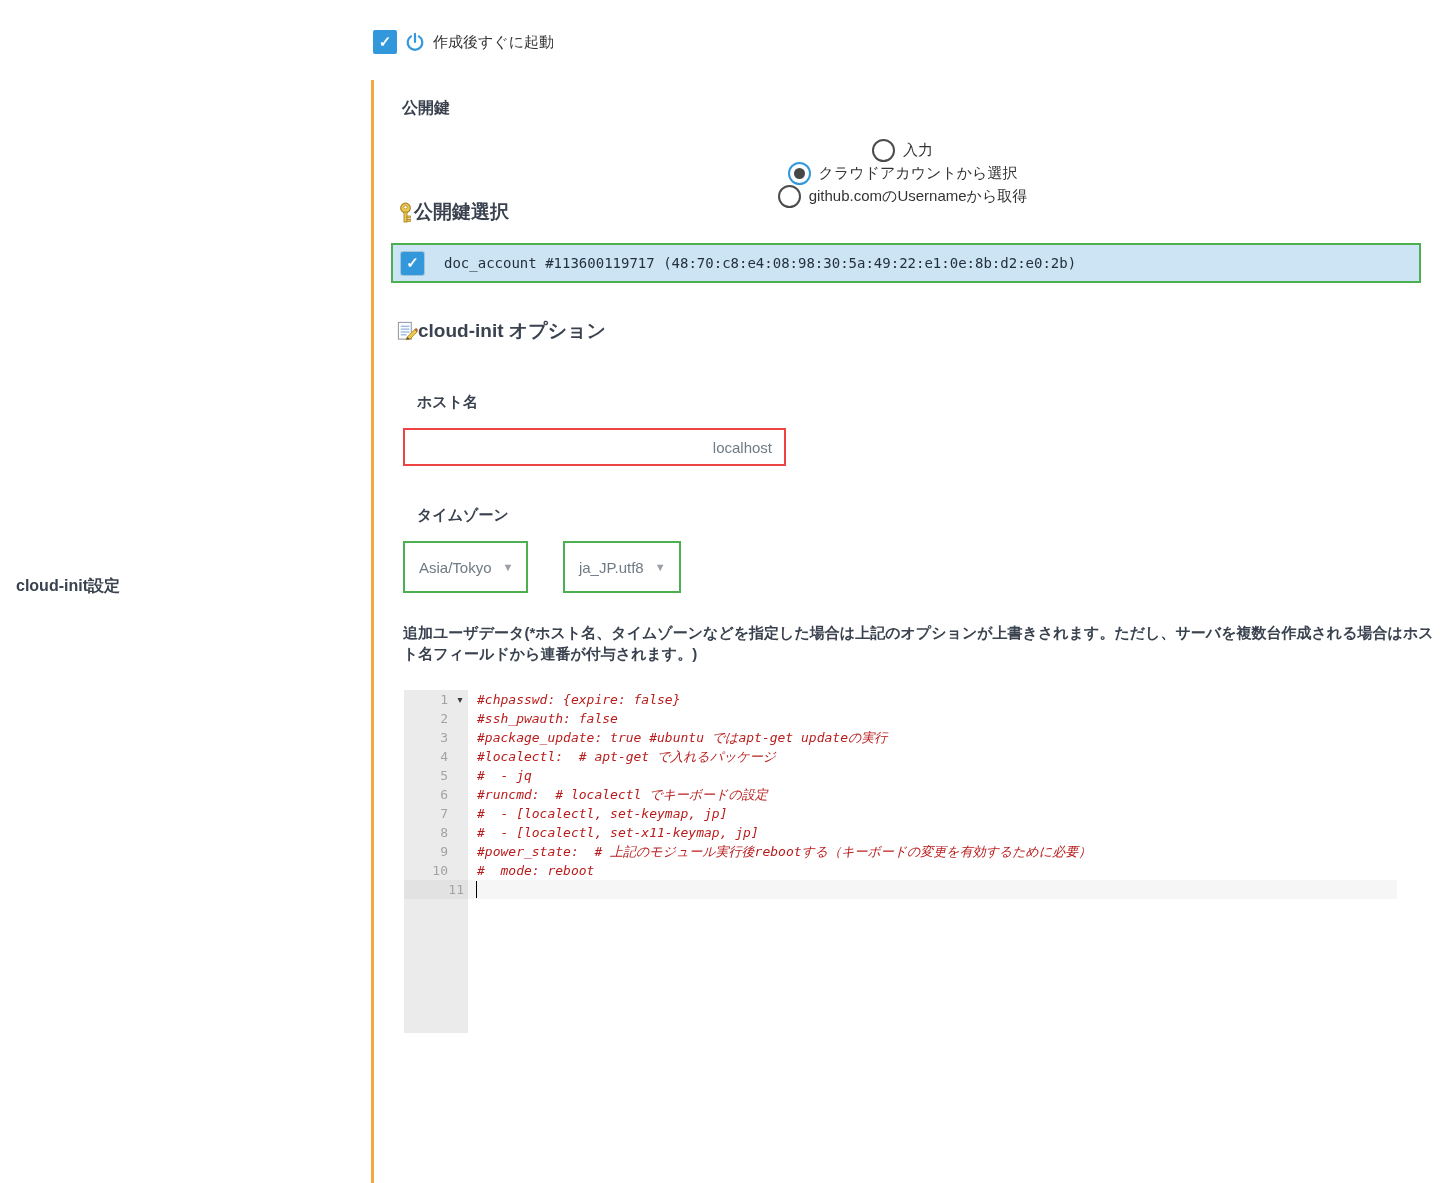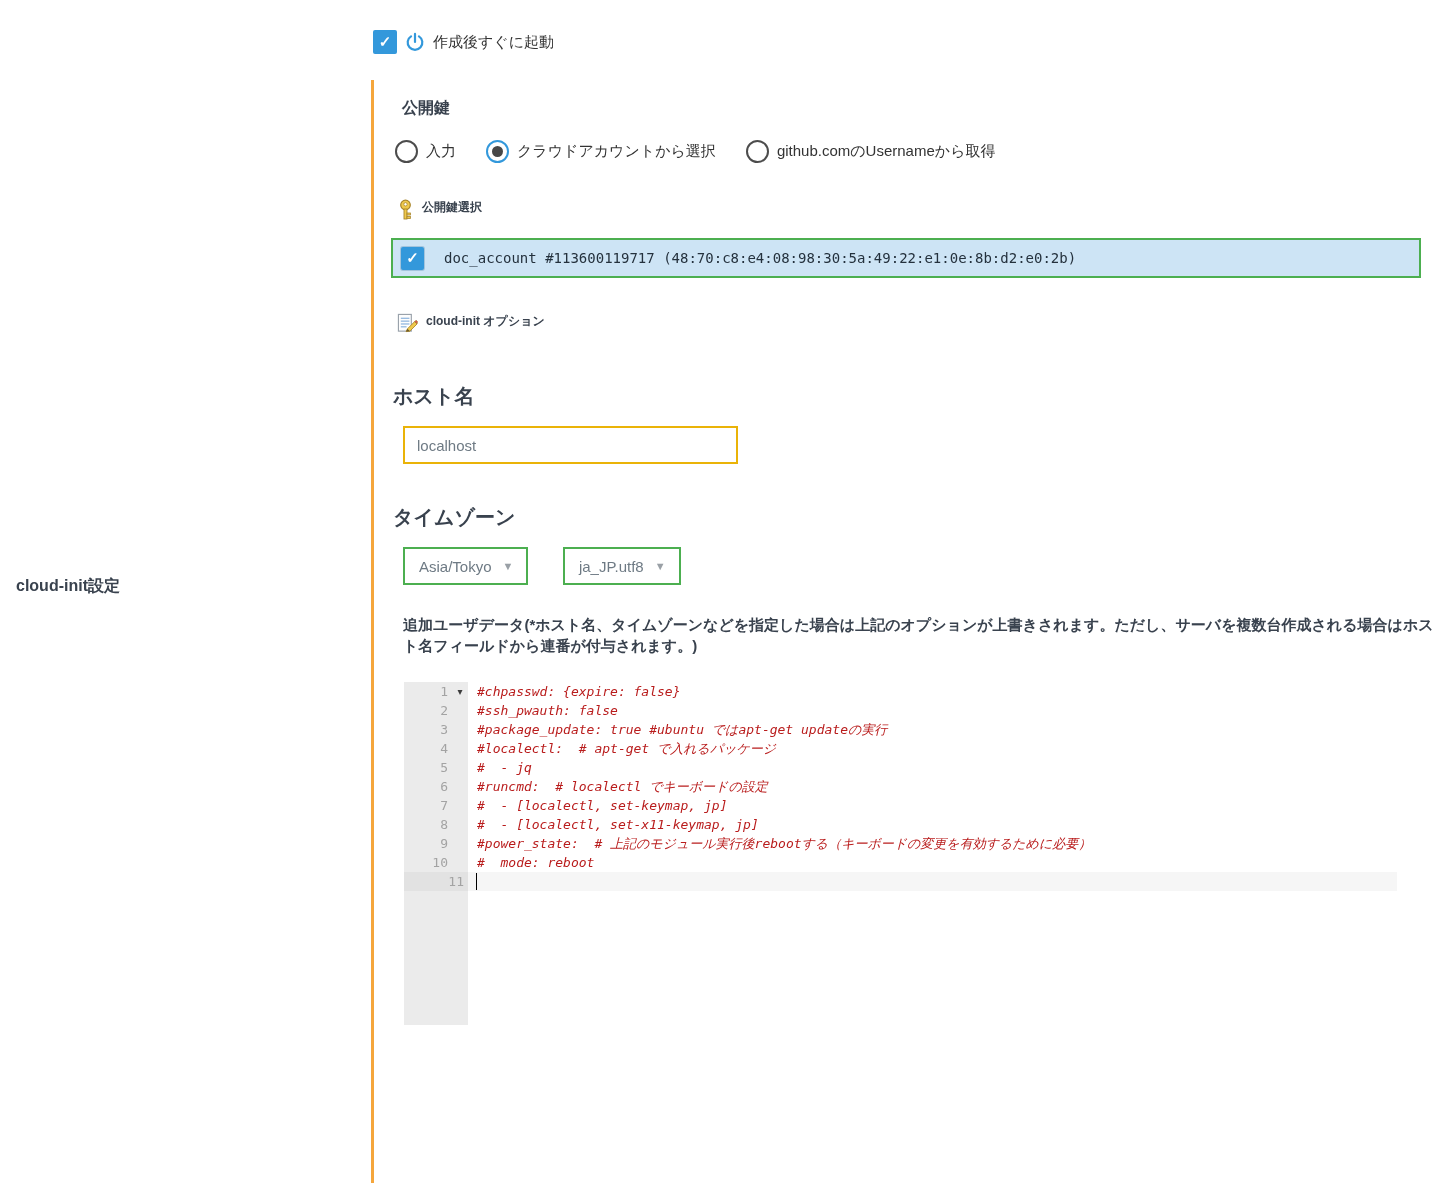--- a/index.html
+++ b/index.html
@@ -14,44 +14,44 @@
 
   
   .launch-row { display: flex; align-items: center; gap: 7px; height: 24px; }
   .cbx { width: 24px; height: 24px; background: #3398DB; border-radius: 2px; color: #fff;
          display: flex; align-items: center; justify-content: center; font-size: 15px; font-weight: bold; cursor: pointer; }
   .launch-label { font-size: 15px; color: #333; }
   .power-svg { display: block; }
 
   
   .h-main { margin: 44px 0 0 29px; font-size: 16px; font-weight: bold; color: #39424e; }
-  .h-icon { display: flex; align-items: flex-start; gap: 8px; margin-left: 24px; font-size: 12px; font-weight: bold; color: #39424e; }
+  .h-icon { display: flex; align-items: center; margin-left: 24px; font-size: 19px; font-weight: bold; color: #39424e; }
   .h-icon.pkselect { margin-top: 36px; }
   .h-icon.cloudinit { margin-top: 35px; }
 
   
-  .radio-row { display: flex; align-items: center; margin: 20px 0 0 22px; height: 24px; }
+  .radio-row { display: flex; align-items: center; margin: 20px 0 0 22px; height: 24px; flex-direction: column; }
   .radio-opt { display: flex; align-items: center; gap: 8px; margin-right: 30px; cursor: pointer; }
   .radio { width: 23px; height: 23px; border-radius: 50%; border: 2px solid #4c4c4c; background: #fff; position: relative; flex: 0 0 auto; }
   .radio.selected { border-color: #3398DB; }
   .radio.selected::after { content: ''; position: absolute; left: 4px; top: 4px; right: 4px; bottom: 4px; background: #474747; border-radius: 50%; }
   .radio-label { font-size: 15px; color: #333; }
 
   
   .key-row { margin: 18px 0 0 18px; width: 1030px; height: 40px; background: #CDE4F5; border: 2px solid #4CAF50;
              display: flex; align-items: center; padding: 0 8px; gap: 20px; cursor: pointer; }
   .key-row .cbx { width: 23px; height: 23px; box-shadow: 0 0 0 1px #a2c4dd; }
   .key-text { font-family: "DejaVu Sans Mono", monospace; font-size: 14px; color: #24313d; white-space: nowrap; }
 
   
-  .f-label { margin: 40px 0 0 20px; font-size: 20px; font-weight: bold; color: #39424e; }
+  .f-label { margin: 40px 0 0 44px; font-size: 15px; font-weight: bold; color: #39424e; }
   .f-label.first { margin-top: 49px; }
-  .txt-input { display: block; margin: 16px 0 0 30px; width: 335px; height: 38px; border: 2px solid #eab308;
-               padding: 0 12px; font-size: 15px; color: #6e7a84; font-family: "Liberation Sans", sans-serif; background: #fff; outline: none; }
-  .dropdown { display: inline-flex; align-items: center; margin: 16px 0 0 30px; height: 38px; border: 2px solid #4CAF50;
+  .txt-input { display: block; margin: 16px 0 0 30px; width: 383px; height: 38px; border: 2px solid #ef4444;
+               padding: 0 12px; font-size: 15px; color: #6e7a84; font-family: "Liberation Sans", sans-serif; background: #fff; outline: none; text-align: right; }
+  .dropdown { display: inline-flex; align-items: center; margin: 16px 0 0 30px; height: 52px; border: 2px solid #4CAF50;
               padding: 0 13px 0 14px; gap: 11px; cursor: pointer; background: #fff; }
   .dd-value { font-size: 15px; color: #6e7a84; }
   .dd-arrow { font-size: 11px; color: #9aa0a6; }
 
   
   .ud-label { margin: 29px 0 0 30px; width: 1037px; font-size: 15px; font-weight: bold; color: #39424e; line-height: 21px; }
 
   
   .editor { position: relative; margin: 26px 0 0 31px; width: 993px; height: 345px; background: #fff;
             font-family: "DejaVu Sans Mono", monospace; font-size: 13px; cursor: text; }

